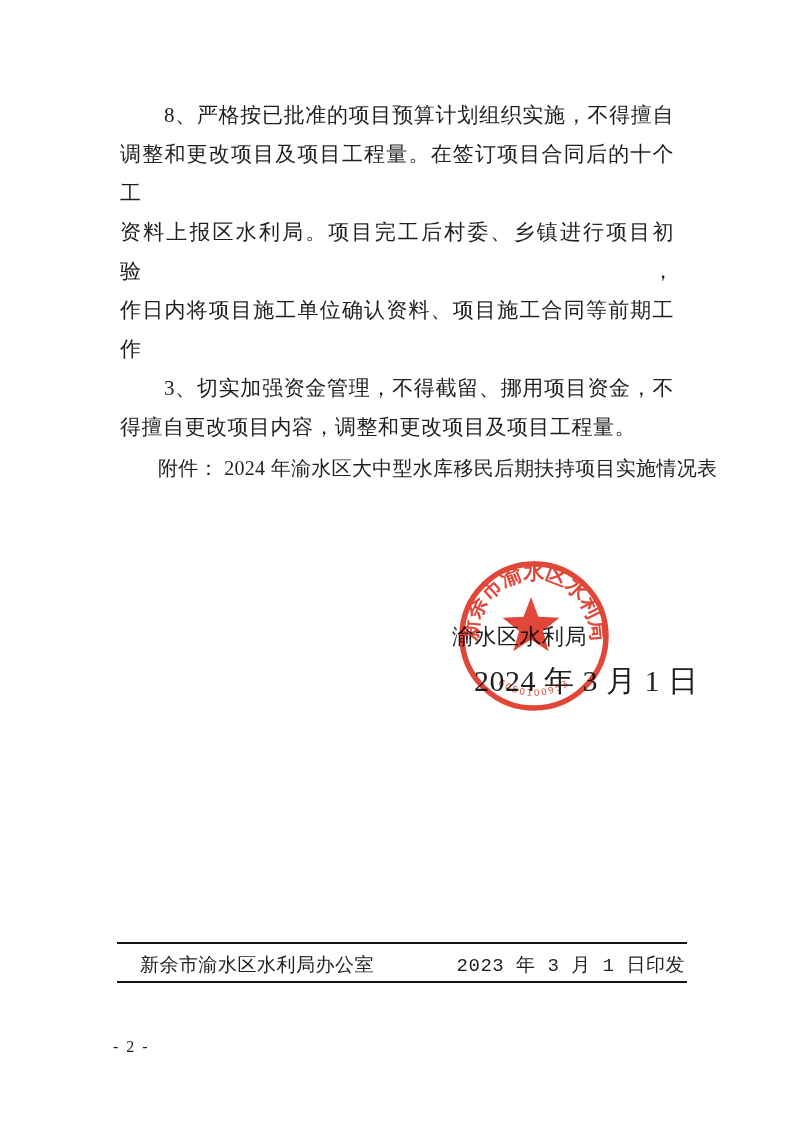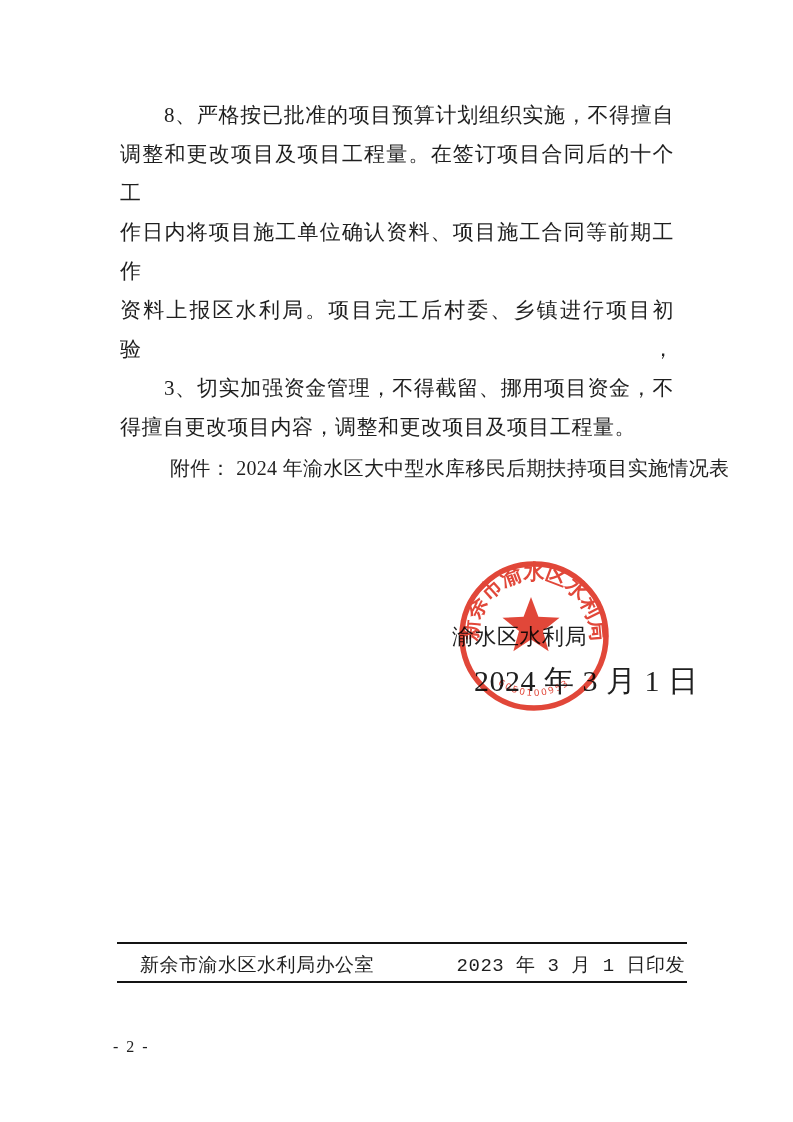--- a/index.html
+++ b/index.html
@@ -27,21 +27,21 @@
     text-align: justify;
     text-align-last: left;
     letter-spacing: 0.5px;
     white-space: normal;
   }
   .doc-body .line.full { text-align-last: justify; }
   .doc-body .line.indent { text-indent: 44px; }
   
   .attachment {
     position: absolute;
-    left: 128px;
+    left: 116px;
     top: 452px;
     width: 600px;
     font-size: 20px;
     line-height: 32px;
     text-indent: 42px;
     white-space: nowrap;
     letter-spacing: 0.3px;
   }
   
   .signature-agency {
@@ -103,22 +103,22 @@
   }
 </style>
 </head>
 <body>
 
 <div class="page">
 
   <div class="doc-body">
       <div class="line indent full">8、严格按已批准的项目预算计划组织实施，不得擅自</div>
       <div class="line full">调整和更改项目及项目工程量。在签订项目合同后的十个工</div>
+      <div class="line full">资料上报区水利局。项目完工后村委、乡镇进行项目初验，</div>
       <div class="line full">作日内将项目施工单位确认资料、项目施工合同等前期工作</div>
-      <div class="line full">资料上报区水利局。项目完工后村委、乡镇进行项目初验，</div>
       <div class="line indent full">3、切实加强资金管理，不得截留、挪用项目资金，不</div>
       <div class="line end">得擅自更改项目内容，调整和更改项目及项目工程量。</div>
     </div>
 
   <div class="attachment">附件： 2024 年渝水区大中型水库移民后期扶持项目实施情况表</div>
 
   <div class="signature-agency">渝水区水利局</div>
   <div class="signature-date">2024 年 3 月 1 日</div>
 
   <svg class="seal" viewBox="-77 -77 154 154">

